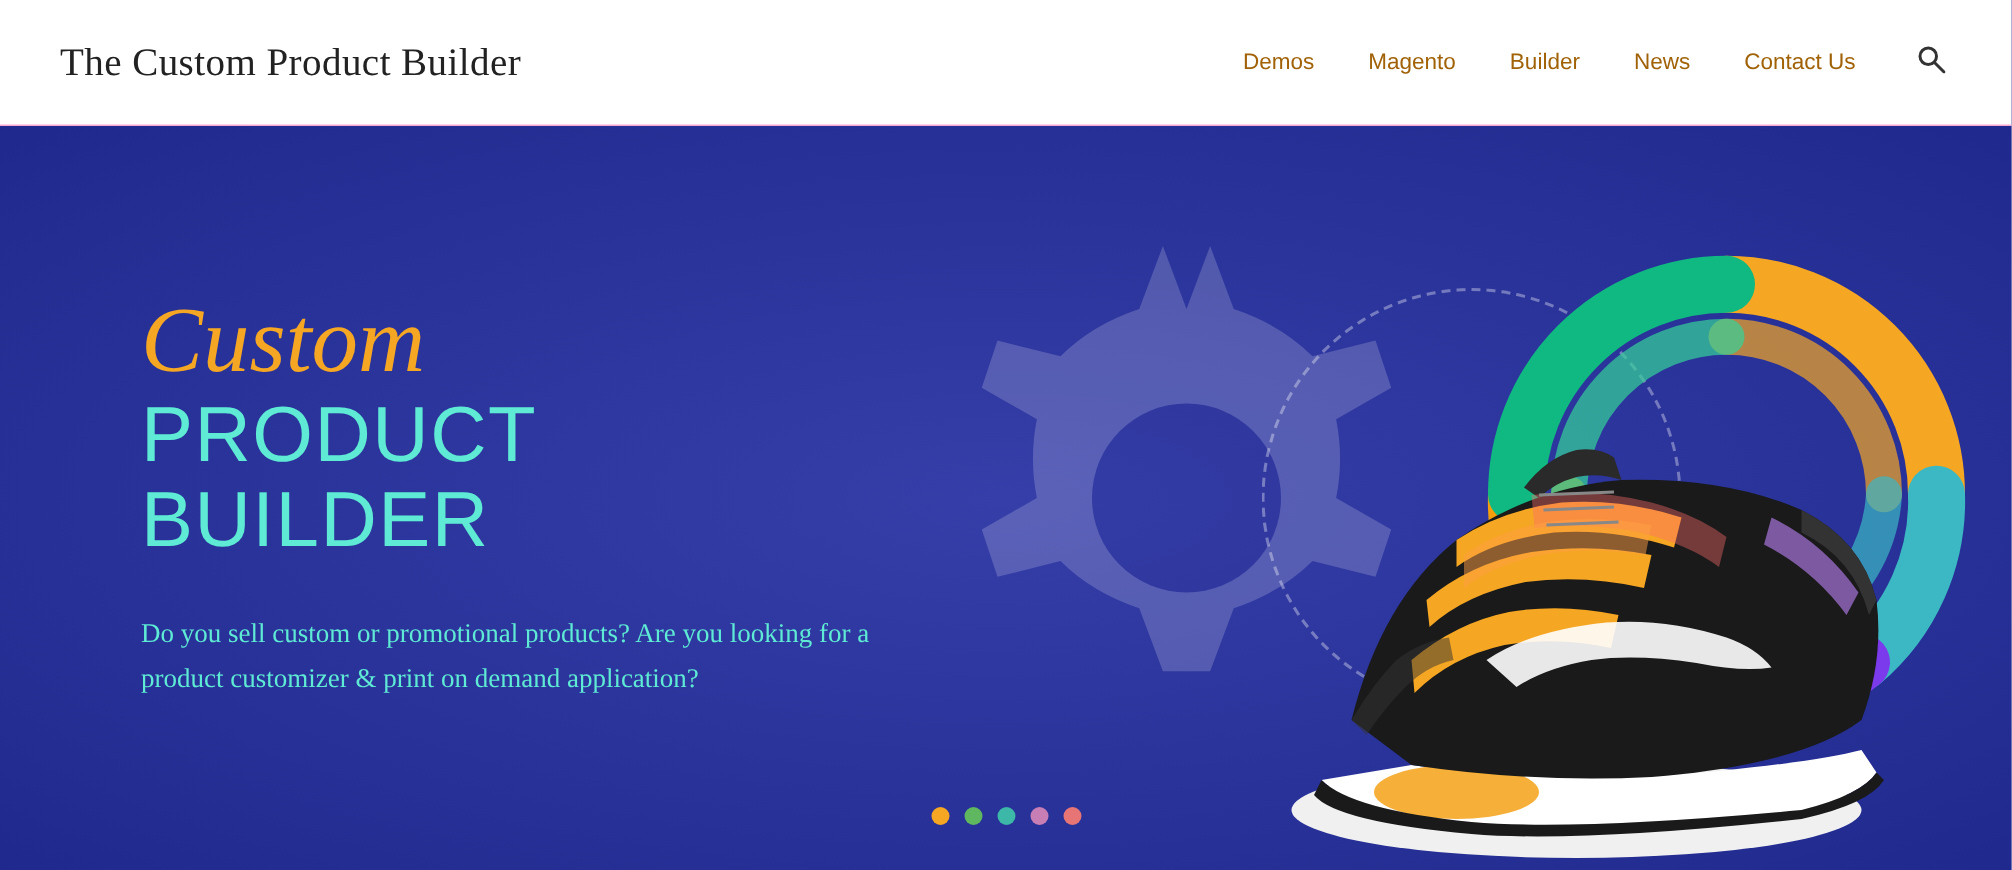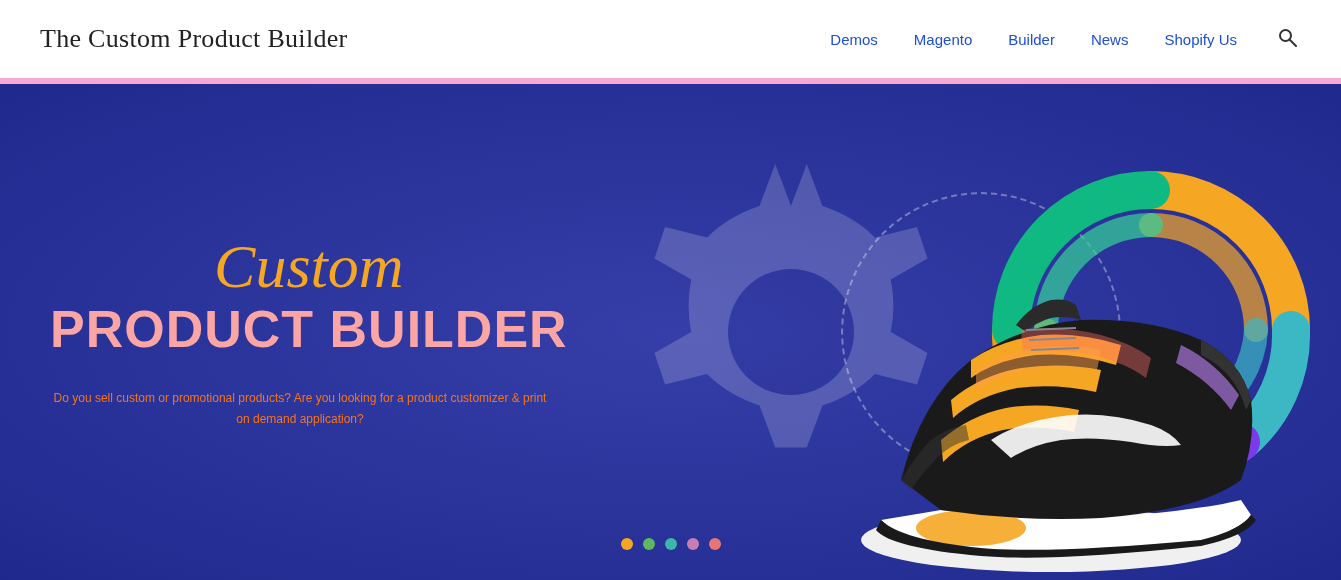--- a/index.html
+++ b/index.html
@@ -6,37 +6,37 @@
     body { font-family: 'Georgia', serif; width: 1341px; overflow-x: hidden; }
 
     
     .header {
       display: flex;
       align-items: center;
       justify-content: space-between;
       padding: 0 40px;
       height: 84px;
       background: #fff;
-      border-bottom: 6px solid #f9a8d4;
+      border-bottom: 1px solid #f9a8d4;
     }
     .header-logo {
       font-size: 26px;
       font-family: 'Georgia', serif;
       color: #222;
       font-weight: normal;
       letter-spacing: 0.3px;
     }
     .header-nav {
       display: flex;
       align-items: center;
       gap: 36px;
     }
     .nav-item {
       font-size: 15px;
-      color: #1d4ed8;
+      color: #a16207;
       cursor: pointer;
       font-family: Arial, sans-serif;
       text-decoration: none;
     }
     .search-icon-btn {
       cursor: pointer;
       font-size: 18px;
       color: #333;
       background: none;
       border: none;
@@ -72,46 +72,45 @@
       width: 420px;
       height: 420px;
       z-index: 1;
       opacity: 0.18;
     }
 
     
     .hero-content {
       position: relative;
       z-index: 3;
-      padding-left: 50px;
+      padding-left: 94px;
       max-width: 600px;
-      text-align: center;
     }
     .hero-custom-script {
       font-family: 'Brush Script MT', 'Comic Sans MS', cursive;
       font-size: 62px;
       color: #f5a623;
       line-height: 1;
       font-style: italic;
       margin-bottom: 4px;
     }
     .hero-product-builder {
       font-family: Arial, Helvetica, sans-serif;
       font-size: 52px;
-      font-weight: 700;
-      color: #fca5a5;
+      font-weight: 400;
+      color: #5eead4;
       letter-spacing: 1px;
       text-transform: uppercase;
       line-height: 1.1;
       margin-bottom: 30px;
     }
     .hero-description {
-      font-family: Liberation Sans, sans-serif;
-      font-size: 12px;
-      color: #f97316;
+      font-family: Liberation Serif, serif;
+      font-size: 18px;
+      color: #5eead4;
       line-height: 1.7;
       max-width: 500px;
     }
 
     
     .hero-ring {
       position: absolute;
       right: 30px;
       top: 50%;
       transform: translateY(-50%);
@@ -166,21 +165,21 @@
 </head>
 <body>
 
 <header class="header">
   <div class="header-logo">The Custom Product Builder</div>
   <nav class="header-nav">
     <a class="nav-item">Demos</a>
     <a class="nav-item">Magento</a>
     <a class="nav-item">Builder</a>
     <a class="nav-item">News</a>
-    <a class="nav-item">Shopify Us</a>
+    <a class="nav-item">Contact Us</a>
     <button class="search-icon-btn">
       <svg width="20" height="20" viewBox="0 0 20 20" fill="none">
         <circle cx="8.5" cy="8.5" r="5.5" stroke="#333" stroke-width="2"></circle>
         <line x1="13" y1="13" x2="19" y2="19" stroke="#333" stroke-width="2" stroke-linecap="round"></line>
       </svg>
     </button>
   </nav>
 </header>
 
 <section class="hero">

